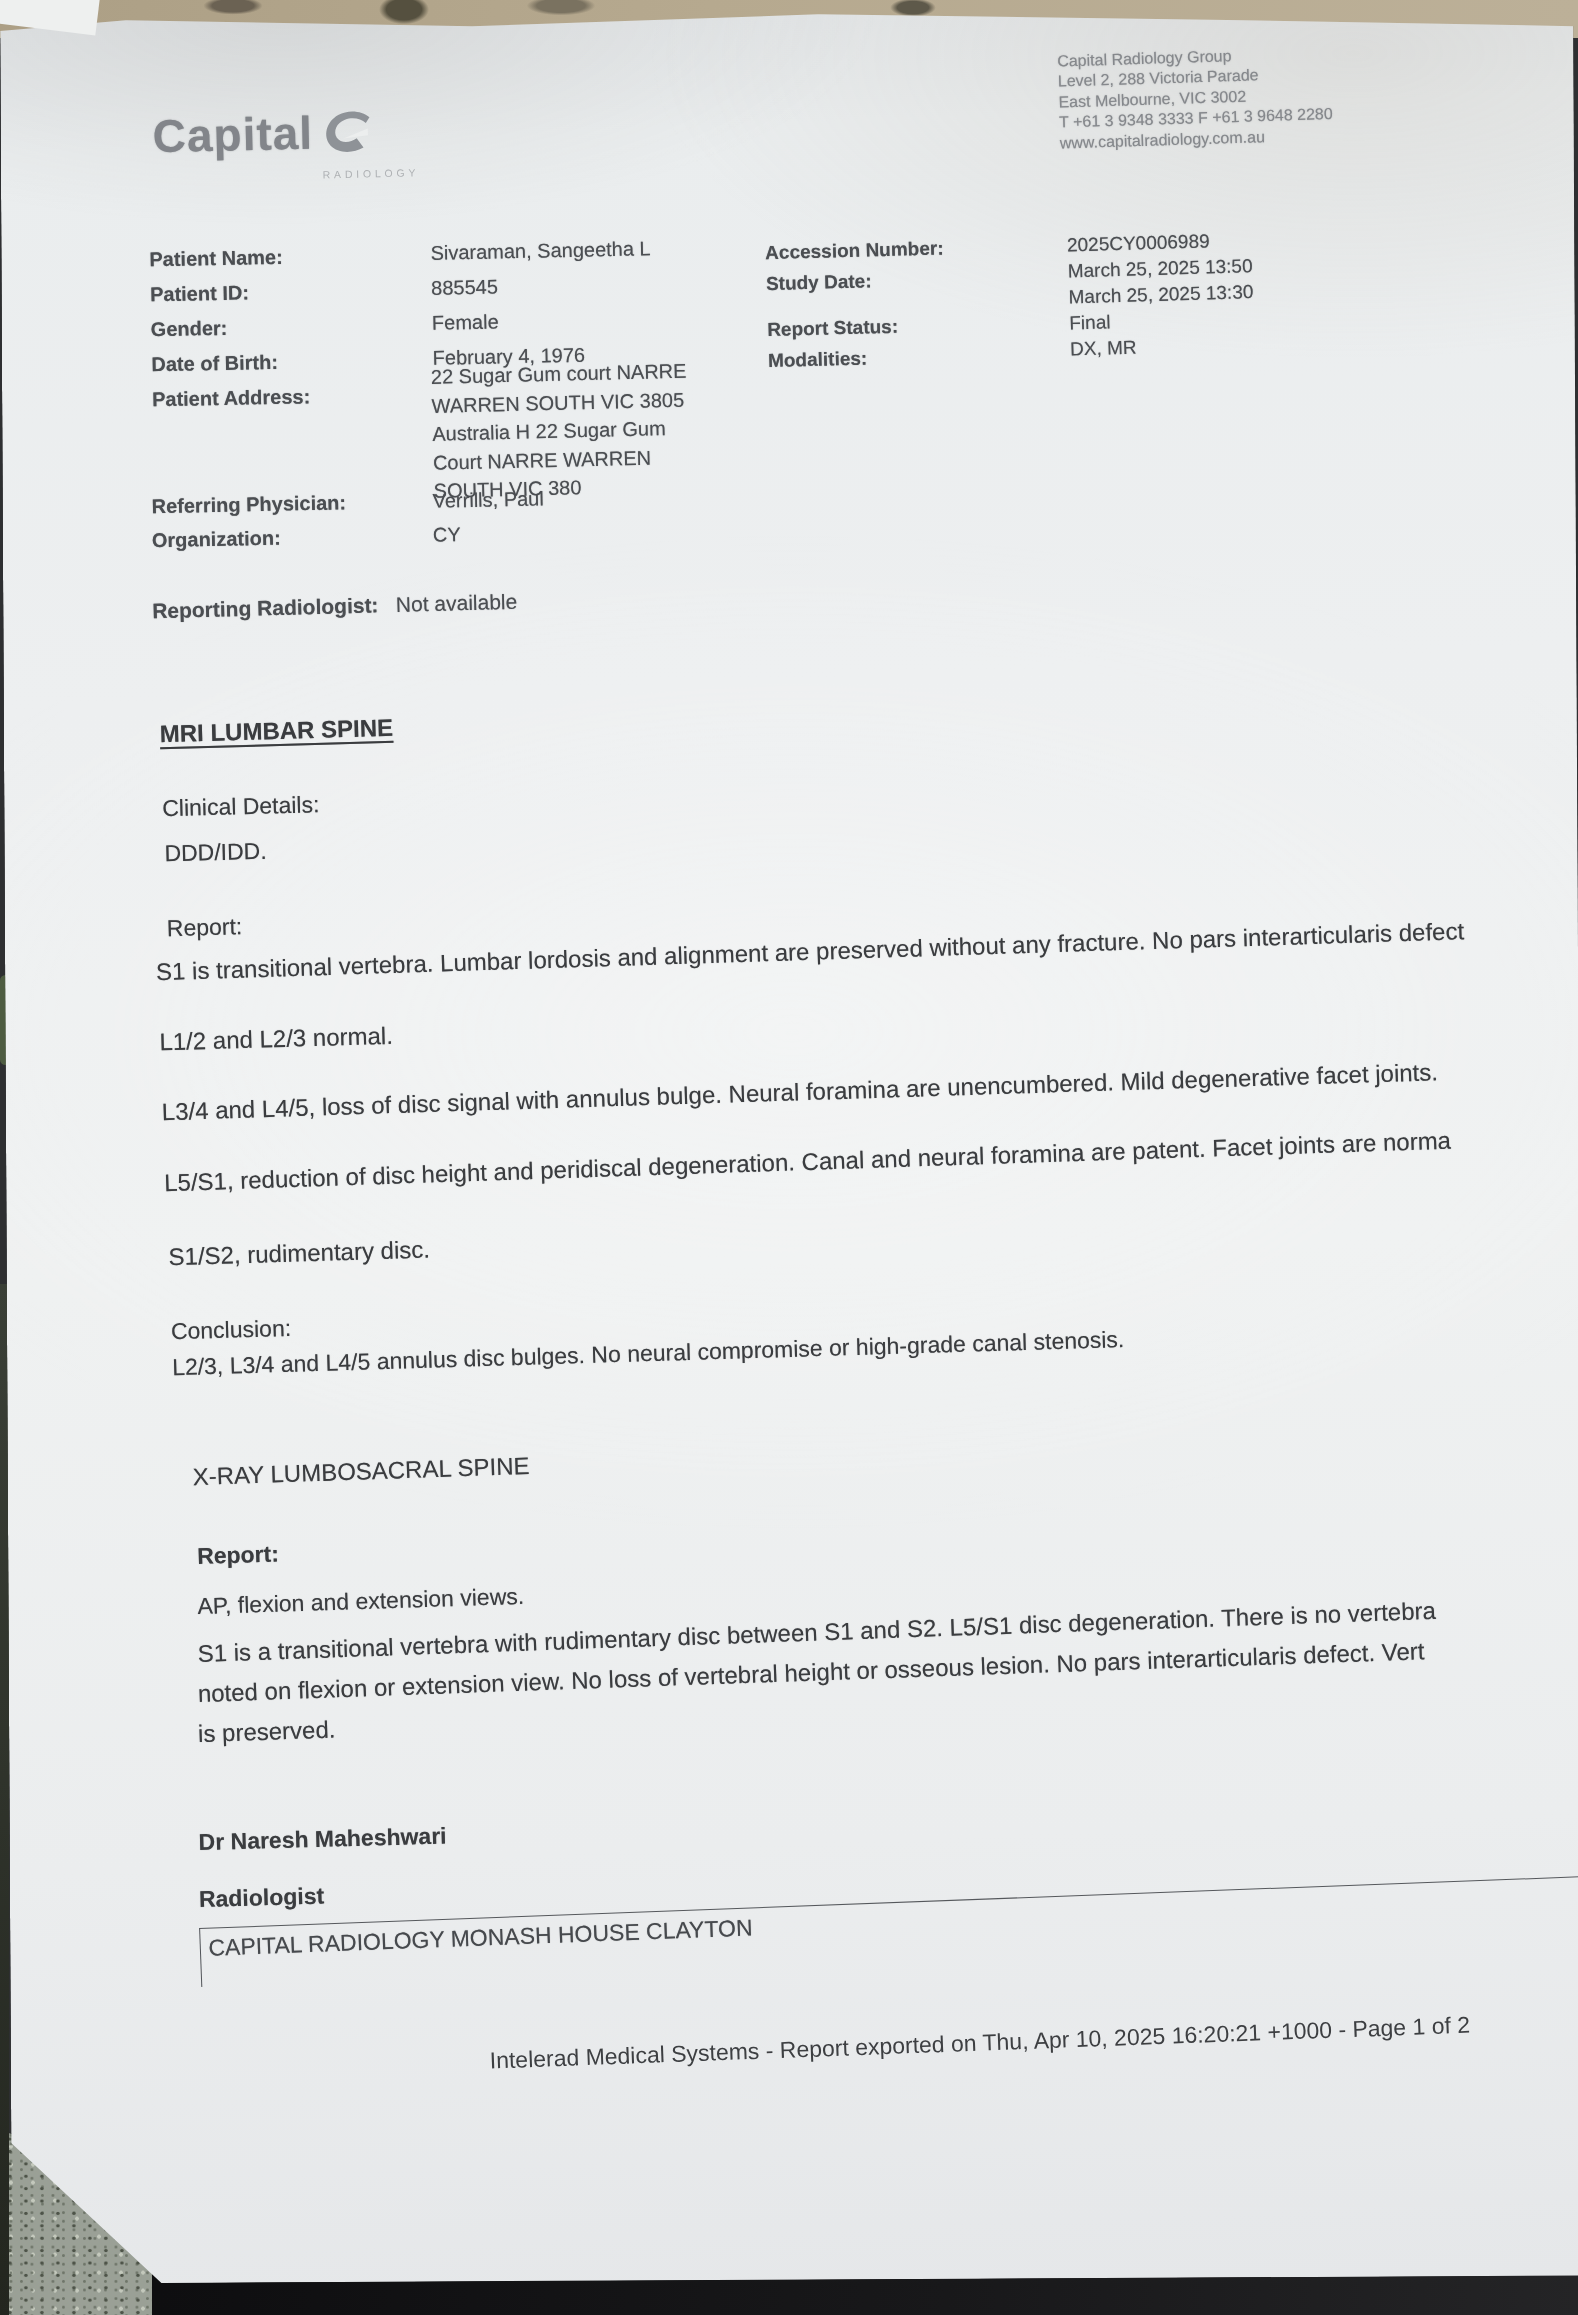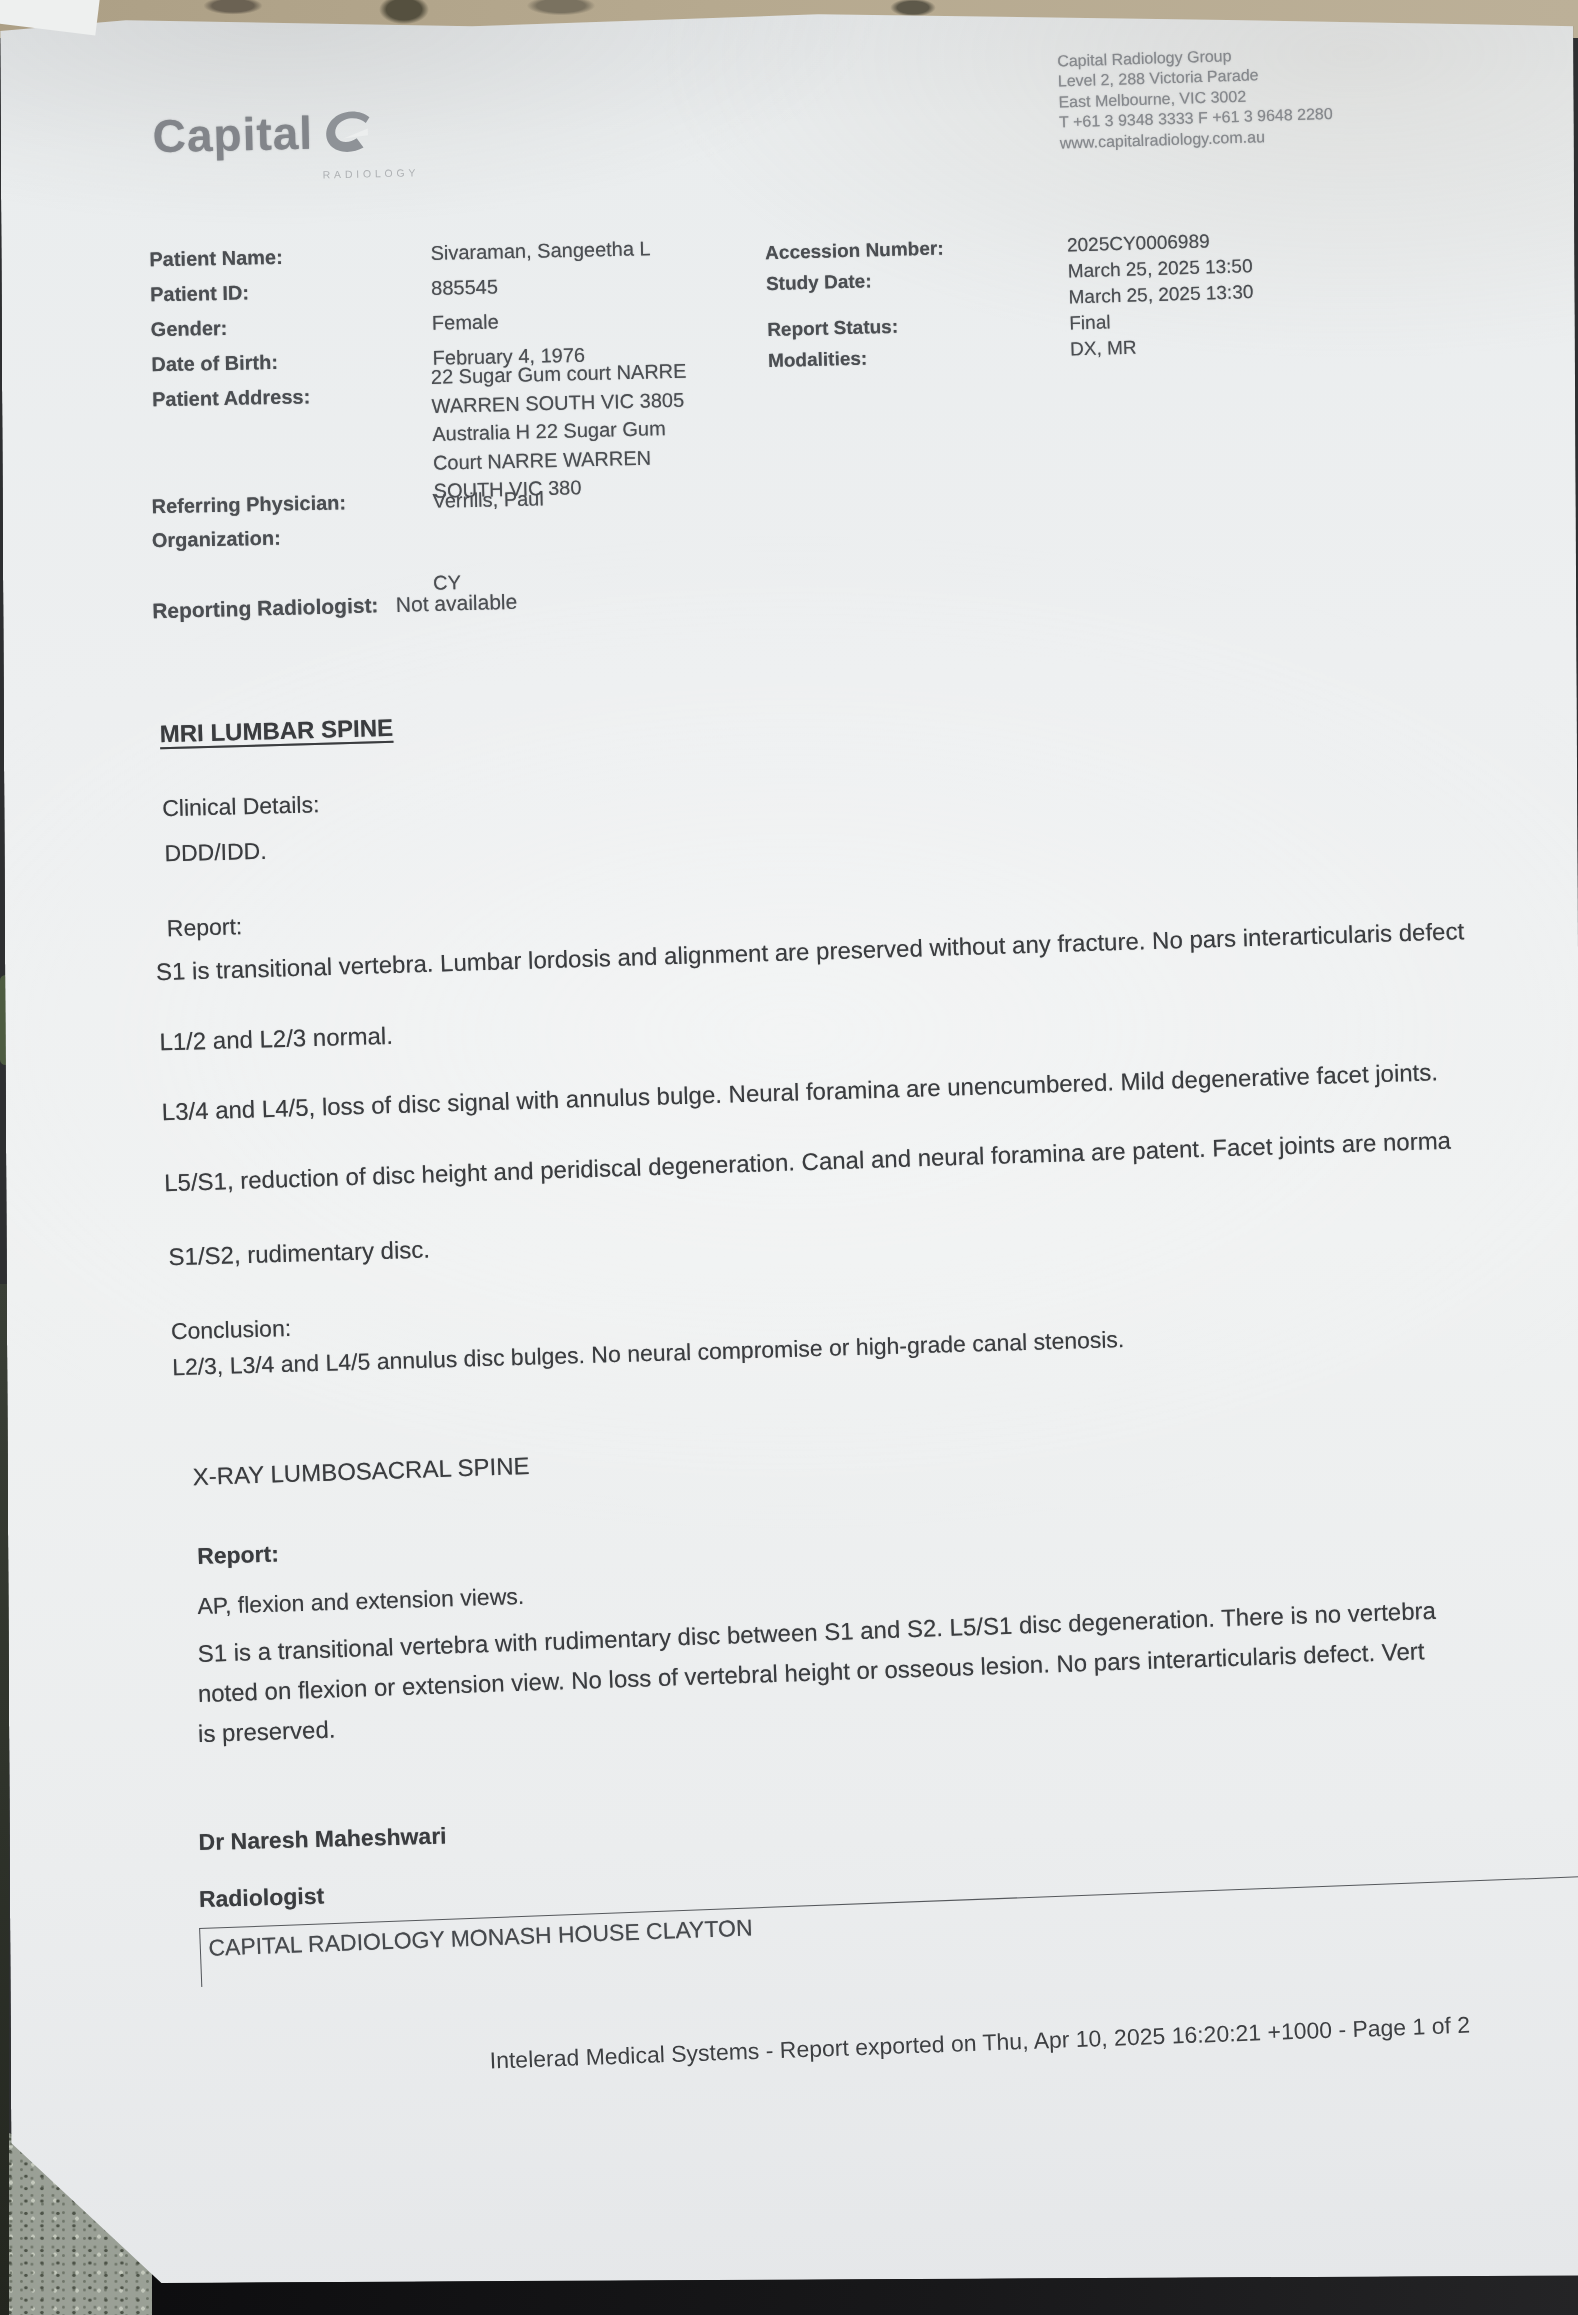--- a/index.html
+++ b/index.html
@@ -103,21 +103,21 @@
     <div>22 Sugar Gum court NARRE</div>
     <div>WARREN SOUTH VIC 3805</div>
     <div>Australia H 22 Sugar Gum</div>
     <div>Court NARRE WARREN</div>
     <div>SOUTH VIC 380</div>
   </div>
 
   <div class="line meta bold" style="left:149px;top:481px;transform:rotate(-0.9deg);">Referring Physician:</div>
   <div class="line meta" style="left:430px;top:477px;transform:rotate(-1deg);">Verrills, Paul</div>
   <div class="line meta bold" style="left:149px;top:515px;transform:rotate(-0.9deg);">Organization:</div>
-  <div class="line meta" style="left:430px;top:511px;transform:rotate(-1deg);margin-top:48px;">CY</div>
+  <div class="line meta" style="left:430px;top:511px;transform:rotate(-1deg);">CY</div>
 
   <div class="line stack meta bold" style="left:765px;top:226px;transform:rotate(-1.2deg);font-size:19px;">
     <div style="line-height:31px;">Accession Number:</div>
     <div style="line-height:31px;">Study Date:</div>
     <div style="height:15px;"></div>
     <div style="line-height:31px;">Report Status:</div>
     <div style="line-height:31px;">Modalities:</div>
   </div>
   <div class="line stack meta" style="left:1067px;top:223px;line-height:26px;transform:rotate(-1.4deg);font-size:19px;">
     <div>2025CY0006989</div>

